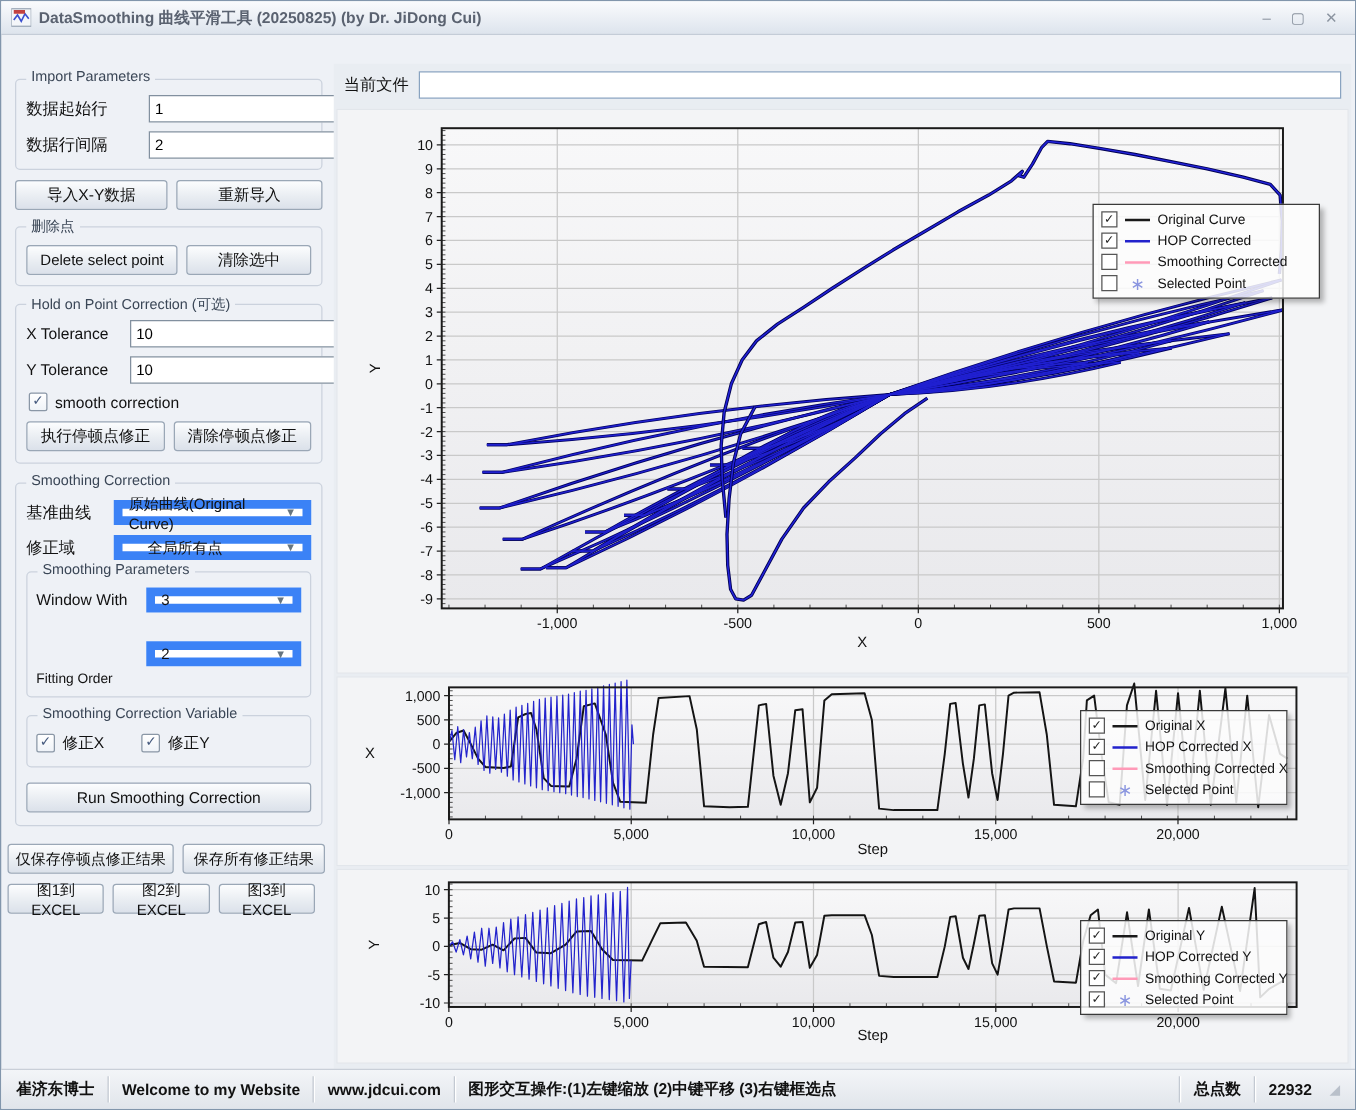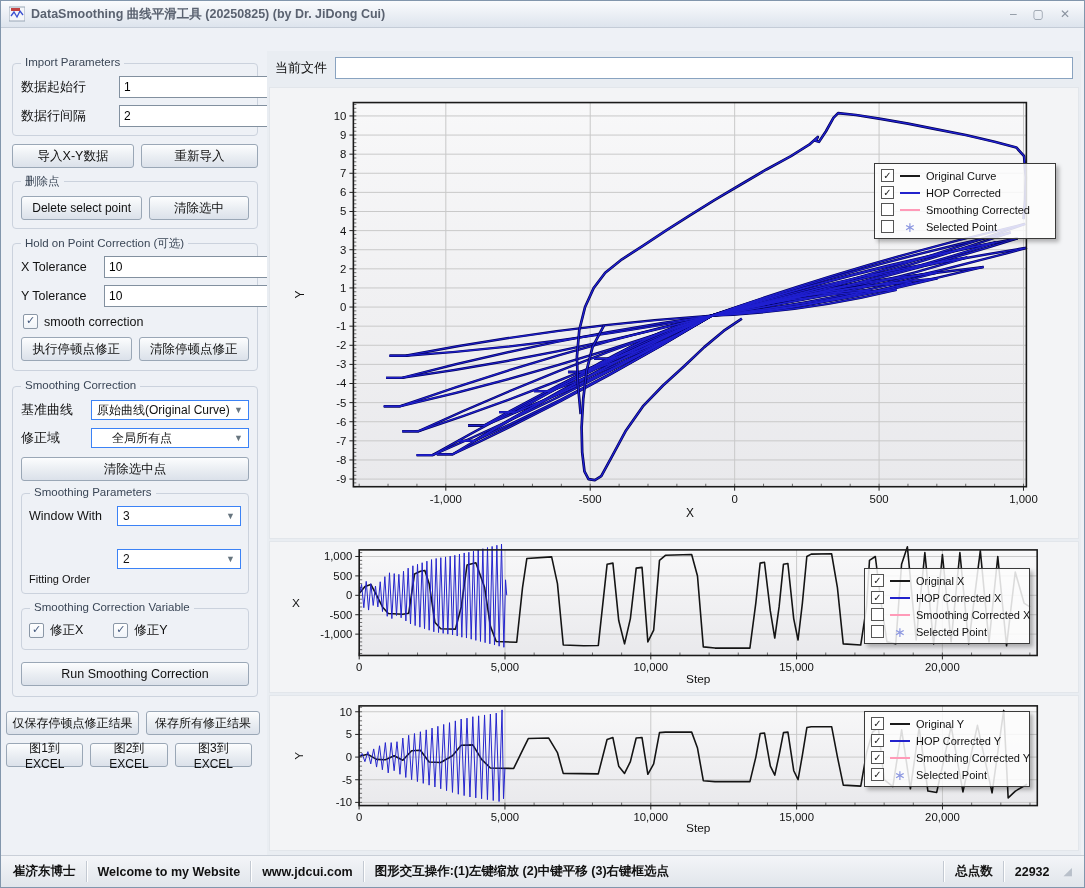--- a/index.html
+++ b/index.html
@@ -26,21 +26,21 @@
   .group-caption{position:absolute;top:-8px;left:8px;background:#EEF1F6;padding:0 4px;
                  font-size:11.5px;color:#3A4656;white-space:nowrap;}
   .field-row{display:flex;align-items:center;gap:8px;}
   .cn-label{font-size:13px;flex:0 0 auto;}
   .text-input{height:18px;border:1px solid #82909F;background:#fff;font-size:12px;padding:1px 4px;
               font-family:inherit;box-sizing:content-box;}
   .btn{background:linear-gradient(#FCFDFE,#E9EDF2 55%,#DBE1EA);border:1px solid #9AA7B6;border-radius:3px;
        font-size:12.5px;height:24px;display:flex;align-items:center;justify-content:center;
        font-family:inherit;color:#101010;box-sizing:border-box;cursor:default;}
   .btn-row{display:flex;gap:7px;}
-  .combo{height:20px;background:#fff;border:1px solid #3b82f6;display:flex;align-items:center;
+  .combo{height:20px;background:#fff;border:7px solid #3b82f6;display:flex;align-items:center;
          font-size:12px;padding:0 5px;box-sizing:border-box;}
   .combo-arrow{margin-left:auto;color:#67757F;font-size:9px;}
   .win-cb{width:13px;height:13px;border:1px solid #8A97A6;background:linear-gradient(#fff,#EFF3F8);
           display:inline-flex;align-items:center;justify-content:center;border-radius:2px;flex:0 0 auto;}
   .win-cb.checked::after{content:"✓";font-size:11px;font-weight:bold;color:#44597E;margin-top:-2px;}
   
   .file-row{position:absolute;left:8px;right:8px;top:6px;display:flex;align-items:center;gap:8px;}
   .file-row .cn-label{font-size:13px;}
   .file-row .text-input{flex:1;border:1px solid #89A3C0;}
   
@@ -146,21 +146,20 @@
             <span class="combo-arrow">▼</span>
           </div>
         </div>
         <div class="field-row" style="margin-bottom:9px;">
           <span class="cn-label" style="width:62px;">修正域</span>
           <div class="combo" style="flex:1;padding-left:20px;">
             <span>全局所有点</span>
             <span class="combo-arrow">▼</span>
           </div>
         </div>
-        <button class="btn" style="width:100%;margin-bottom:12px;">清除选中点</button>
 
         <div class="group" style="margin:4px 0 0;padding:12px 7px 8px;">
           <span class="group-caption">Smoothing Parameters</span>
           <div class="field-row" style="margin-bottom:7px;">
             <span class="cn-label" style="width:80px;font-size:12.5px;">Window With</span>
             <div class="combo" style="flex:1;">
               <span>3</span>
               <span class="combo-arrow">▼</span>
             </div>
           </div>
@@ -695,21 +694,21 @@
             <text x="81" y="88.83181818181819" text-anchor="end" font-size="11.5" fill="#111" font-family="Liberation Sans, DejaVu Sans, sans-serif">-5</text>
             <line x1="84" x2="88" y1="61.87727272727273" y2="61.87727272727273" stroke="#222" stroke-width="1"></line>
             <text x="81" y="65.87727272727273" text-anchor="end" font-size="11.5" fill="#111" font-family="Liberation Sans, DejaVu Sans, sans-serif">0</text>
             <line x1="84" x2="88" y1="38.92272727272727" y2="38.92272727272727" stroke="#222" stroke-width="1"></line>
             <text x="81" y="42.92272727272727" text-anchor="end" font-size="11.5" fill="#111" font-family="Liberation Sans, DejaVu Sans, sans-serif">5</text>
             <line x1="84" x2="88" y1="15.968181818181822" y2="15.968181818181822" stroke="#222" stroke-width="1"></line>
             <text x="81" y="19.968181818181822" text-anchor="end" font-size="11.5" fill="#111" font-family="Liberation Sans, DejaVu Sans, sans-serif">10</text>
             <text x="431.5" y="138" text-anchor="middle" font-size="12" fill="#111" font-family="Liberation Sans, DejaVu Sans, sans-serif">Step</text>
             <text x="27" y="64.5" text-anchor="middle" font-size="12" fill="#111" font-family="Liberation Sans, DejaVu Sans, sans-serif" transform="rotate(-90 27 60.5)">Y</text>
           </svg>
-          <div class="legend" style="left: 594px; top: 15px; width: 152px;">
+          <div class="legend" style="left: 594px; top: 40px; width: 152px;">
             <div class="lg-row">
               <span class="lg-cb checked"></span>
               <span class="lg-line" style="border-top-color: rgb(26, 26, 26);"></span>
               <span>Original Y</span>
             </div>
             <div class="lg-row">
               <span class="lg-cb checked"></span>
               <span class="lg-line" style="border-top-color: rgb(34, 34, 204);"></span>
               <span>HOP Corrected Y</span>
             </div>

